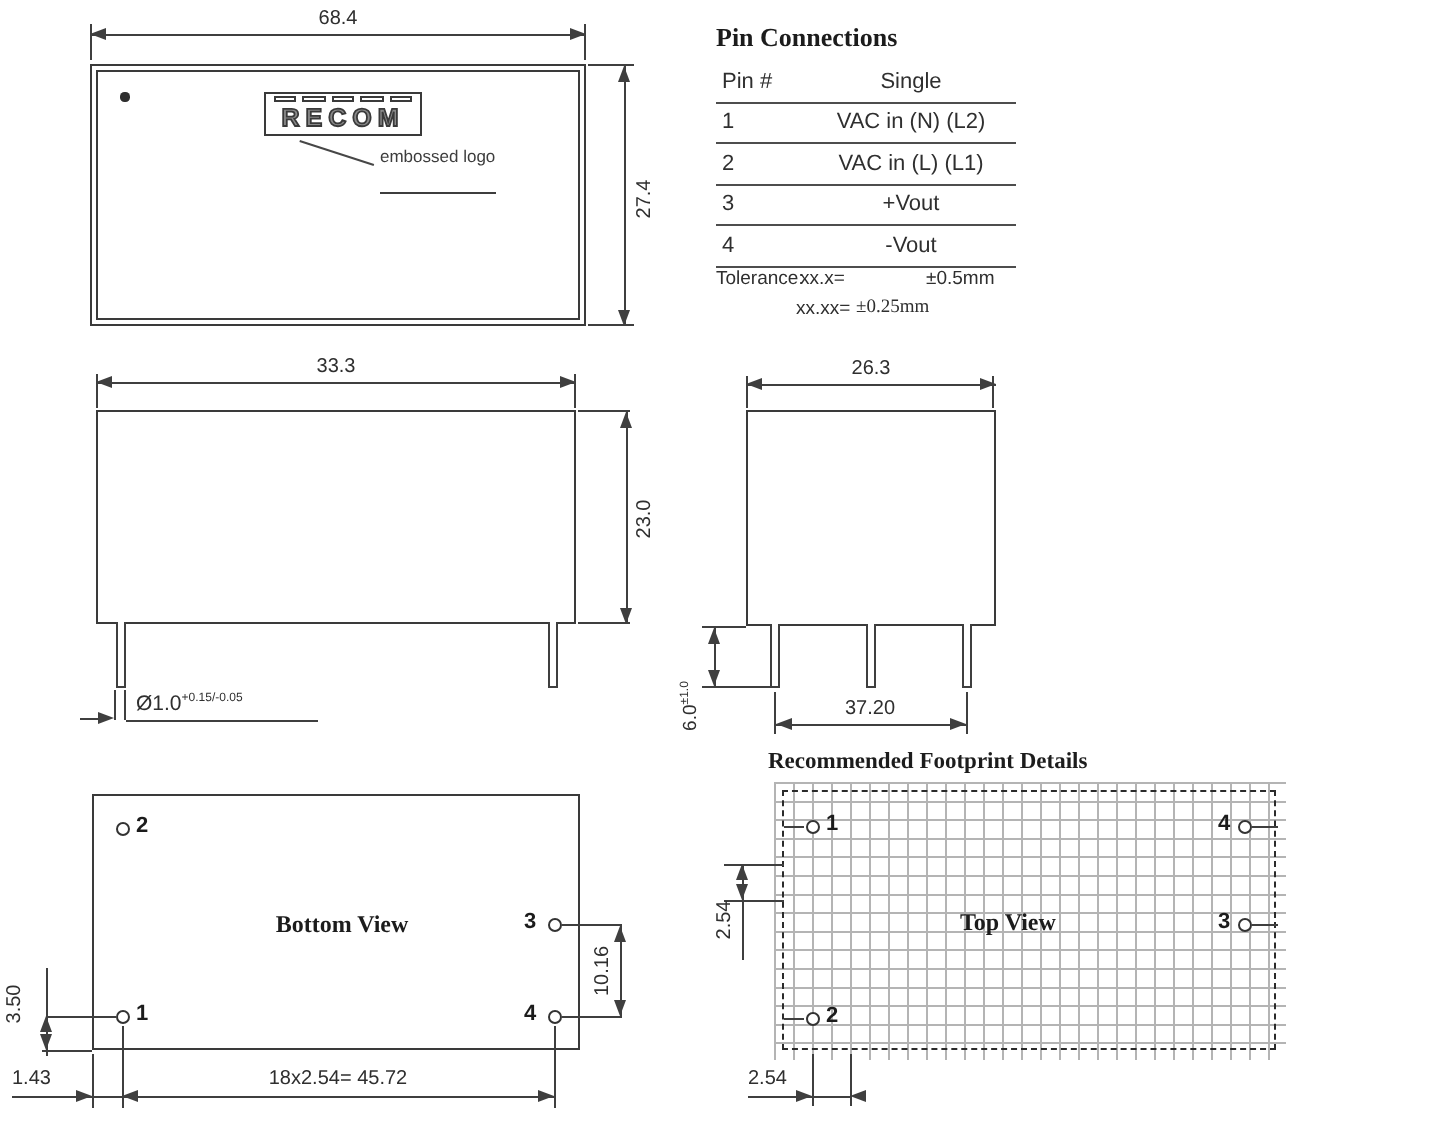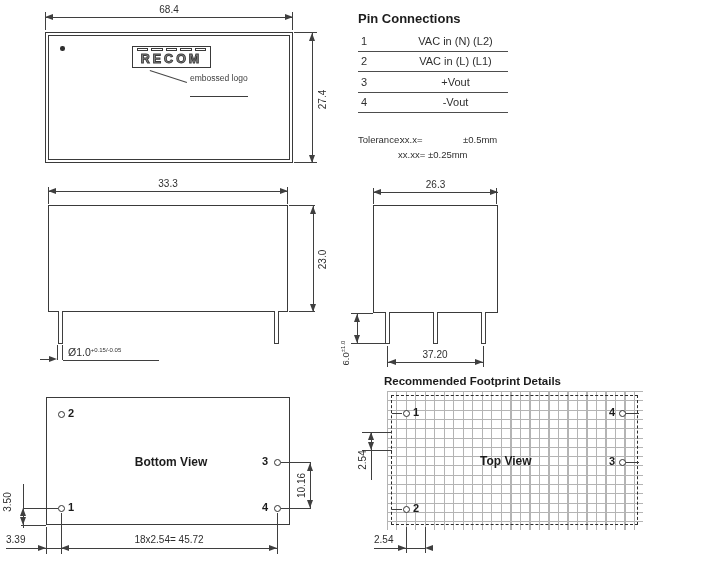--- a/index.html
+++ b/index.html
@@ -8,21 +8,21 @@
   .hl{position:absolute;height:1px;background:#3f3f3f;}
   .vl{position:absolute;width:1px;background:#3f3f3f;}
   .case{position:absolute;box-sizing:border-box;border:1.5px solid #3a3a3a;background:#fff;}
   .dbl::before{content:"";position:absolute;inset:2px;border:1px solid #3a3a3a;}
   .pin{position:absolute;box-sizing:border-box;background:#fff;border:1px solid #3f3f3f;border-top:none;}
   .pc{position:absolute;box-sizing:border-box;width:7px;height:7px;border:1.2px solid #333;
       border-radius:50%;background:#fff;}
   .dim{position:absolute;font-size:10px;color:#2f2f2f;white-space:nowrap;line-height:1.15;}
   .ctr{text-align:center;}
   .vtext{transform:rotate(-90deg);transform-origin:0 0;}
-  .blabel{position:absolute;font-weight:bold;font-size:12px;color:#1c1c1c;white-space:nowrap;}
+  .blabel{position:absolute;font-weight:bold;font-size:12px;color:#1c1c1c;white-space:nowrap;font-family:Liberation Serif, serif;}
   .pnum{position:absolute;font-weight:bold;font-size:11px;color:#1c1c1c;}
   .sup{font-size:6px;vertical-align:super;letter-spacing:0;}
   .ar{position:absolute;width:0;height:0;}
   .arr-l{border-top:3px solid transparent;border-bottom:3px solid transparent;border-right:8px solid #3f3f3f;}
   .arr-r{border-top:3px solid transparent;border-bottom:3px solid transparent;border-left:8px solid #3f3f3f;}
   .arr-u{border-left:3px solid transparent;border-right:3px solid transparent;border-bottom:8px solid #3f3f3f;}
   .arr-d{border-left:3px solid transparent;border-right:3px solid transparent;border-top:8px solid #3f3f3f;}
   
   .tbl{position:absolute;left:358px;top:31px;width:150px;font-size:11px;color:#2f2f2f;}
   .tr{display:flex;align-items:center;height:19.5px;border-bottom:1.2px solid #4d4d4d;}
@@ -81,41 +81,45 @@
     <div class="vl" style="left:312px;top:32px;height:131px;"></div>
     <div class="ar arr-u" style="left:309px;top:33px;"></div>
     <div class="ar arr-d" style="left:309px;top:155px;"></div>
     <div class="dim vtext ctr" style="left:317px;top:165px;width:131px;">27.4</div>
   </div>
 
   <div>
     <div class="blabel" style="left:358px;top:11px;font-size:13px;">Pin Connections</div>
     <div class="tbl">
       <div class="tr">
+        <div class="c1">Pin #</div>
+        <div class="c2">Single</div>
+      </div>
+      <div class="tr">
         <div class="c1">1</div>
         <div class="c2">VAC in (N) (L2)</div>
       </div>
       <div class="tr">
         <div class="c1">2</div>
         <div class="c2">VAC in (L) (L1)</div>
       </div>
       <div class="tr">
         <div class="c1">3</div>
         <div class="c2">+Vout</div>
       </div>
       <div class="tr">
         <div class="c1">4</div>
         <div class="c2">-Vout</div>
       </div>
     </div>
     <div class="tolrow" style="left:358px;top:134px;">Tolerance:</div>
     <div class="tolrow" style="left:400px;top:134px;">xx.x=</div>
     <div class="tolrow" style="left:434px;top:134px;margin-left:29px;">±0.5mm</div>
     <div class="tolrow" style="left:398px;top:149px;">xx.xx=</div>
-    <div class="tolrow" style="left:428px;top:149px;">±0.25mm</div>
+    <div class="tolrow" style="left:428px;top:149px;font-family:Liberation Serif, serif;">±0.25mm</div>
   </div>
 
   <div>
     <div class="vl" style="left:48px;top:187px;height:17px;"></div>
     <div class="vl" style="left:287px;top:187px;height:17px;"></div>
     <div class="hl" style="left:48px;top:191px;width:240px;"></div>
     <div class="ar arr-l" style="left:48px;top:188px;"></div>
     <div class="ar arr-r" style="left:280px;top:188px;"></div>
     <div class="dim ctr" style="left:48px;width:240px;top:178px;">33.3</div>
 
@@ -194,21 +198,21 @@
     <div class="dim vtext ctr" style="left:2px;top:527px;width:50px;">3.50</div>
 
     <div class="vl" style="left:46px;top:527px;height:27px;"></div>
     <div class="vl" style="left:61px;top:513px;height:41px;"></div>
     <div class="vl" style="left:277px;top:513px;height:41px;"></div>
     <div class="hl" style="left:6px;top:548px;width:55px;"></div>
     <div class="hl" style="left:61px;top:548px;width:216px;"></div>
     <div class="ar arr-r" style="left:38px;top:545px;"></div>
     <div class="ar arr-l" style="left:61px;top:545px;"></div>
     <div class="ar arr-r" style="left:269px;top:545px;"></div>
-    <div class="dim" style="left:6px;top:534px;">3.39</div>
+    <div class="dim" style="left:6px;top:534px;">1.43</div>
     <div class="dim ctr" style="left:61px;width:216px;top:534px;">18x2.54= 45.72</div>
 
     <div class="vl" style="left:310px;top:462px;height:46px;"></div>
     <div class="ar arr-u" style="left:307px;top:463px;"></div>
     <div class="ar arr-d" style="left:307px;top:500px;"></div>
     <div class="dim vtext ctr" style="left:296px;top:509px;width:47px;">10.16</div>
   </div>
 
   <div>
     <div class="blabel" style="left:384px;top:375px;font-size:11.5px;">Recommended Footprint Details</div>

